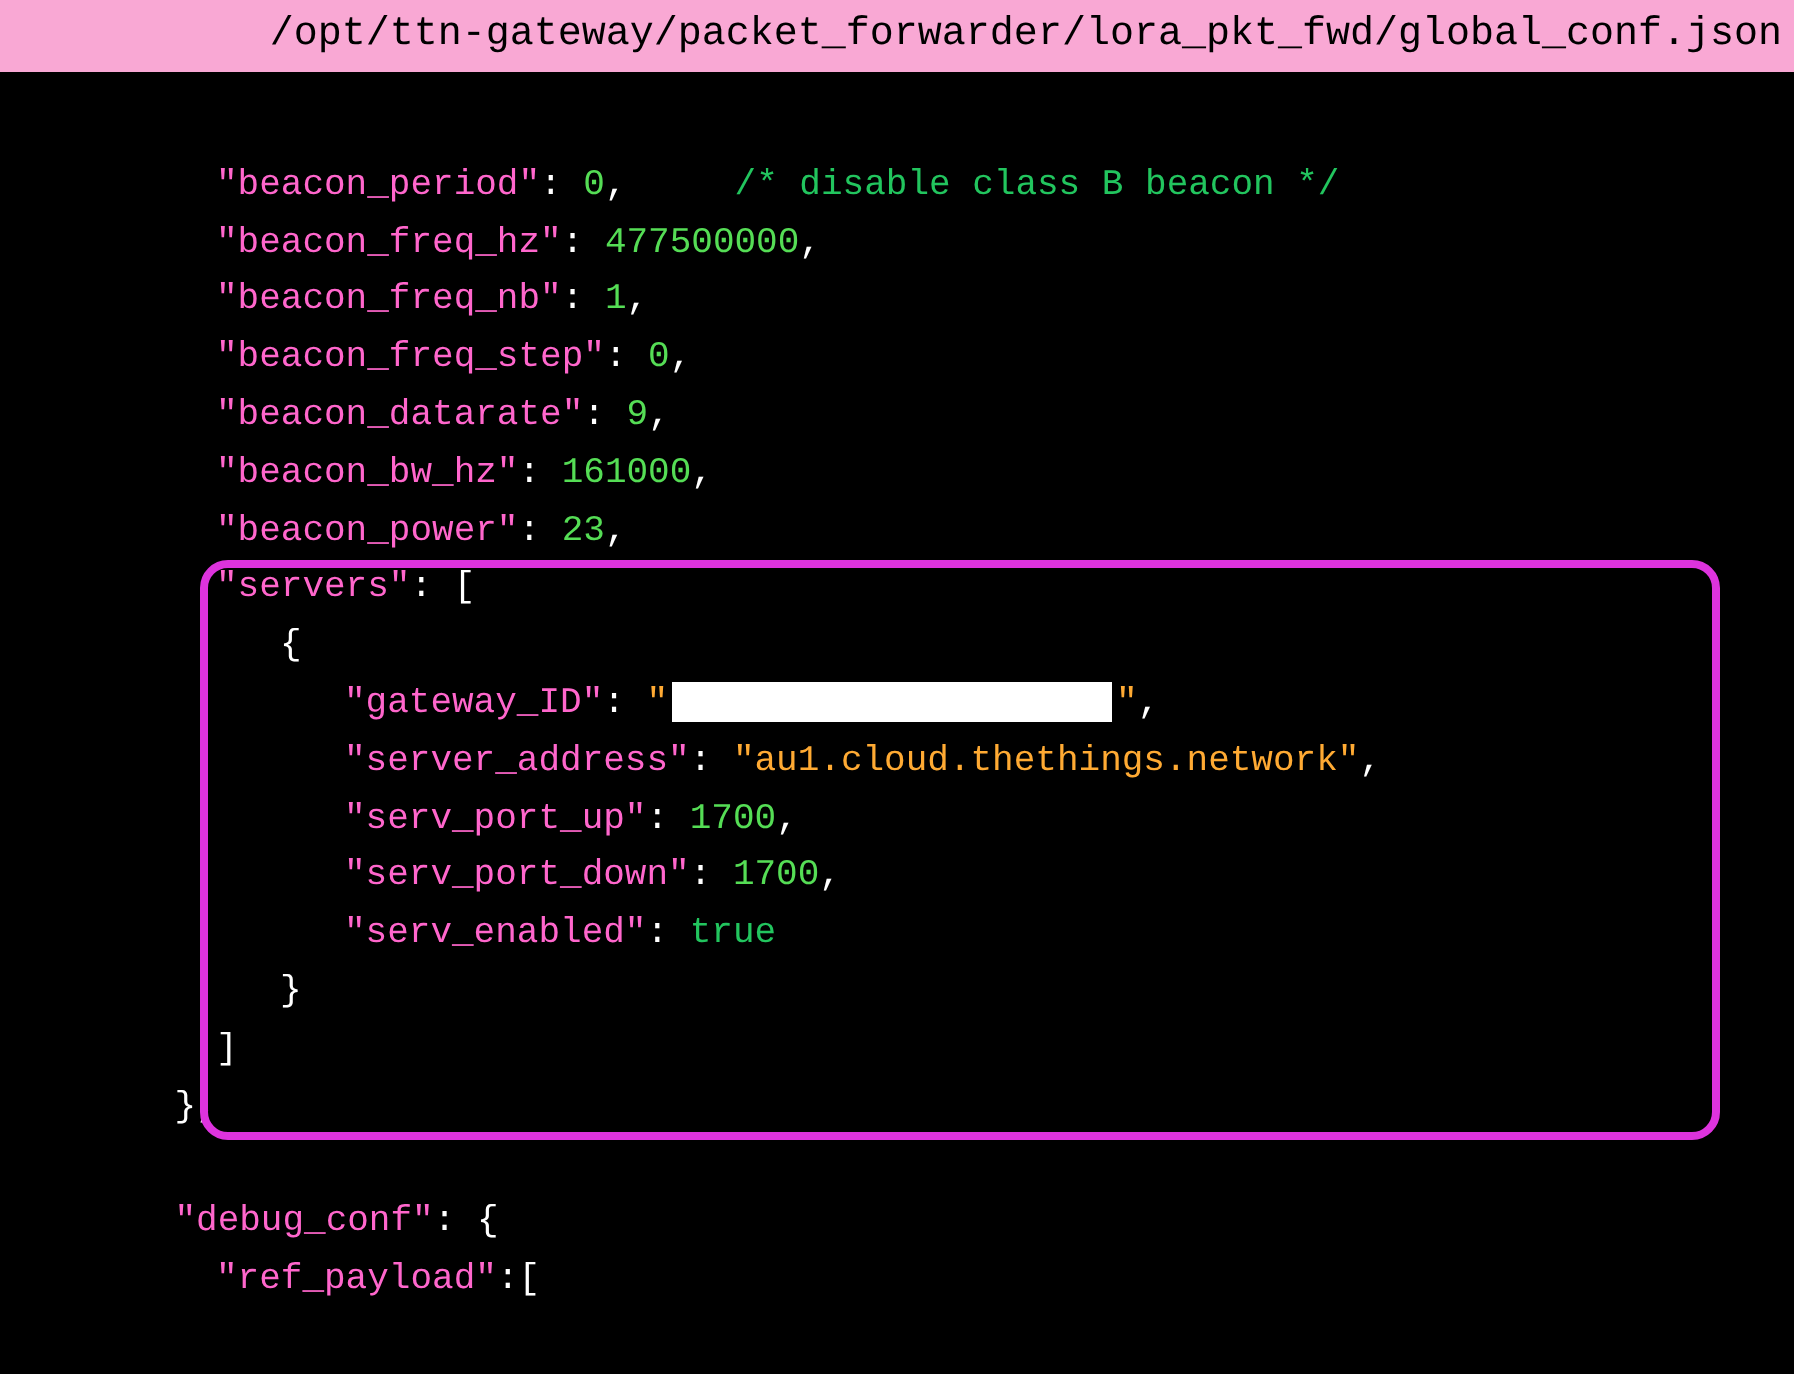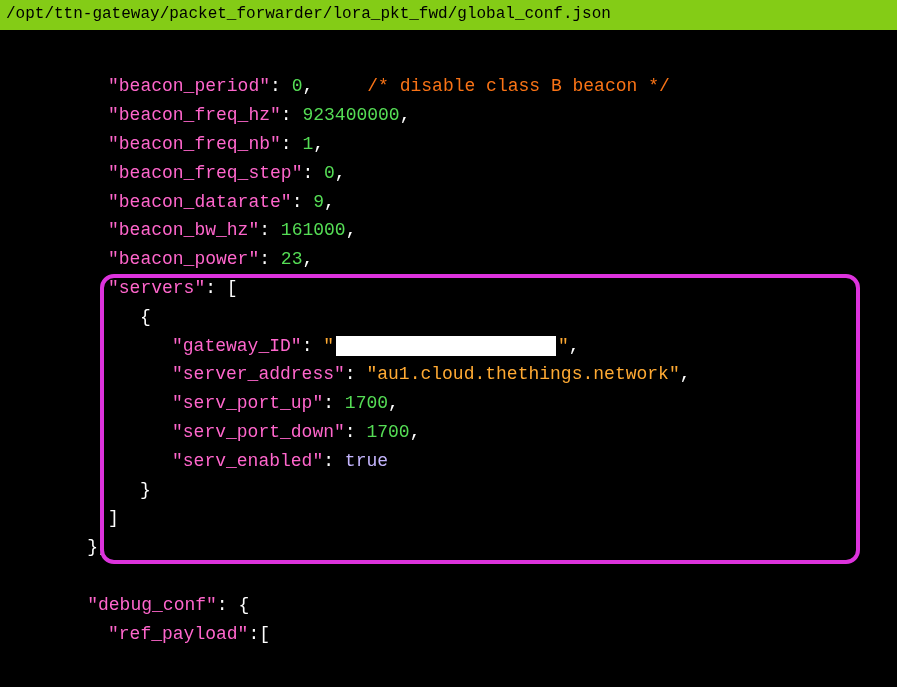--- a/index.html
+++ b/index.html
@@ -7,43 +7,44 @@
     width: 897px;
     height: 687px;
     background: #000;
     font-family: "Menlo", "Consolas", "Courier New", monospace;
     font-size: 18px;
     line-height: 1.6;
     color: #fff;
     overflow: hidden;
   }
   .filepath-bar {
-    background: #84cc16;
+    background: #f9a8d4;
     color: #000;
     padding: 2px 6px;
-    font-size: 16px;
+    font-size: 20px;
     white-space: nowrap;
+    text-align: right;
   }
   .code-area {
     padding: 14px 0 0 0;
     position: relative;
   }
   .line {
     white-space: pre;
     padding-left: 44px;
   }
   .indent1 { padding-left: 108px; }
   .indent2 { padding-left: 140px; }
   .indent3 { padding-left: 172px; }
   .key { color: #ff66cc; }
   .num { color: #55dd55; }
-  .bool { color: #c4b5fd; }
+  .bool { color: #22c55e; }
   .str { color: #ffaa33; }
   .punct { color: #ffffff; }
-  .comment { color: #f97316; }
+  .comment { color: #22c55e; }
   .brace { color: #ffffff; }
   .highlight-box {
     position: absolute;
     border: 4px solid #dd33dd;
     border-radius: 14px;
     left: 100px;
     top: 244px;
     width: 760px;
     height: 290px;
     pointer-events: none;
@@ -63,21 +64,21 @@
 <div class="filepath-bar">
   <span>/opt/ttn-gateway/packet_forwarder/lora_pkt_fwd/global_conf.json</span>
 </div>
 
 <div class="code-area">
 
   <div class="line"> </div>
 
   <div class="line indent1"><span class="key">"beacon_period"</span><span class="punct">: </span><span class="num">0</span><span class="punct">,</span><span class="comment">     </span><span class="comment">/* disable class B beacon */</span></div>
 
-  <div class="line indent1"><span class="key">"beacon_freq_hz"</span><span class="punct">: </span><span class="num">923400000</span><span class="punct">,</span></div>
+  <div class="line indent1"><span class="key">"beacon_freq_hz"</span><span class="punct">: </span><span class="num">477500000</span><span class="punct">,</span></div>
 
   <div class="line indent1"><span class="key">"beacon_freq_nb"</span><span class="punct">: </span><span class="num">1</span><span class="punct">,</span></div>
 
   <div class="line indent1"><span class="key">"beacon_freq_step"</span><span class="punct">: </span><span class="num">0</span><span class="punct">,</span></div>
 
   <div class="line indent1"><span class="key">"beacon_datarate"</span><span class="punct">: </span><span class="num">9</span><span class="punct">,</span></div>
 
   <div class="line indent1"><span class="key">"beacon_bw_hz"</span><span class="punct">: </span><span class="num">161000</span><span class="punct">,</span></div>
 
   <div class="line indent1"><span class="key">"beacon_power"</span><span class="punct">: </span><span class="num">23</span><span class="punct">,</span></div>

